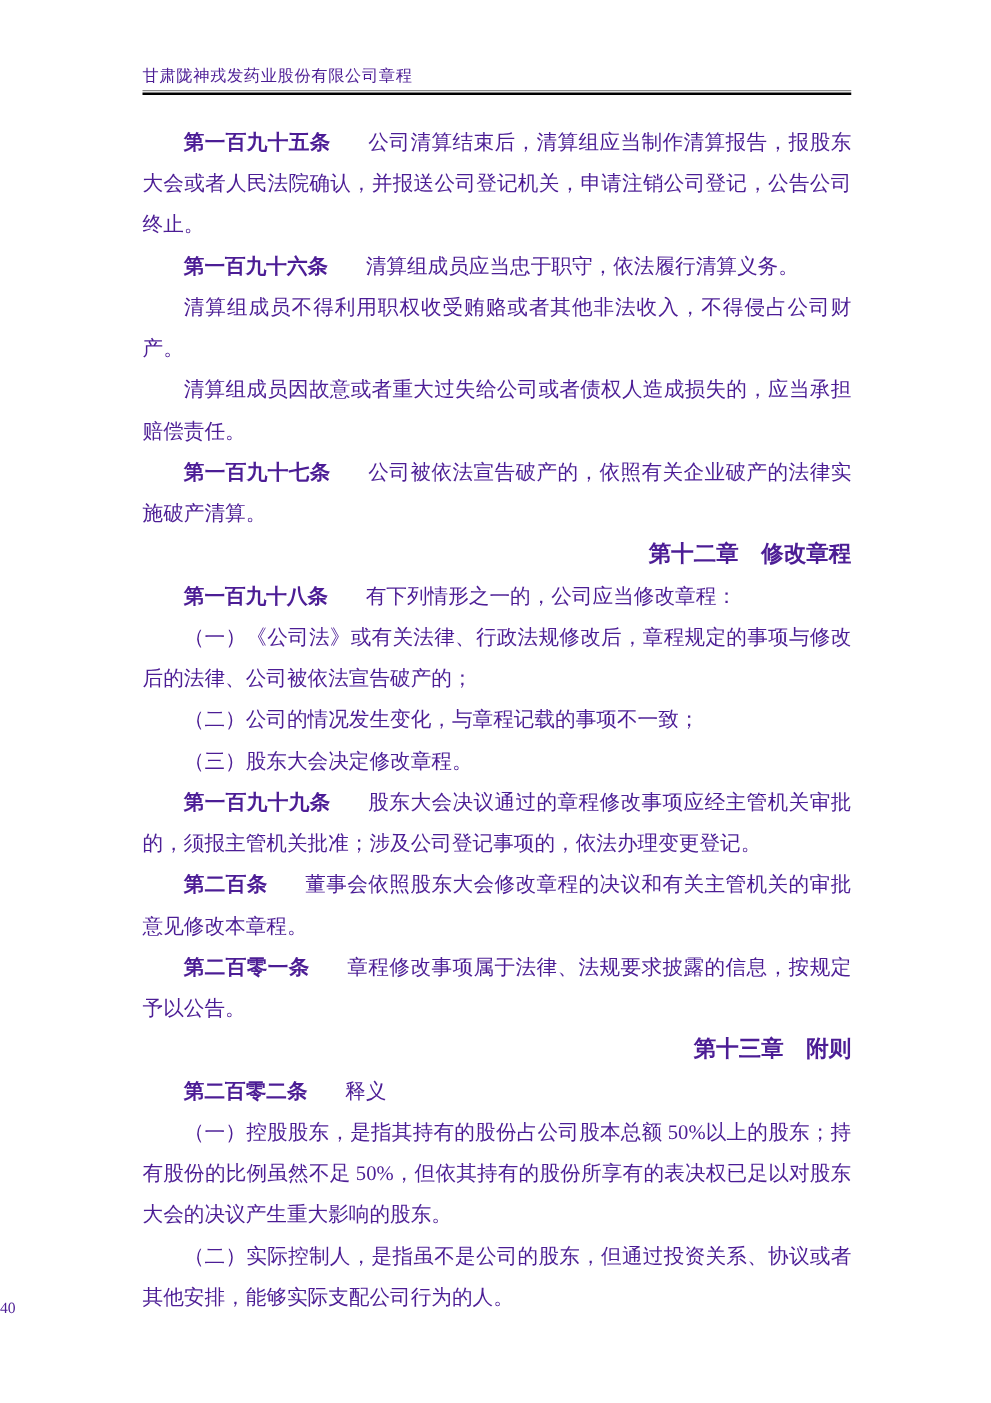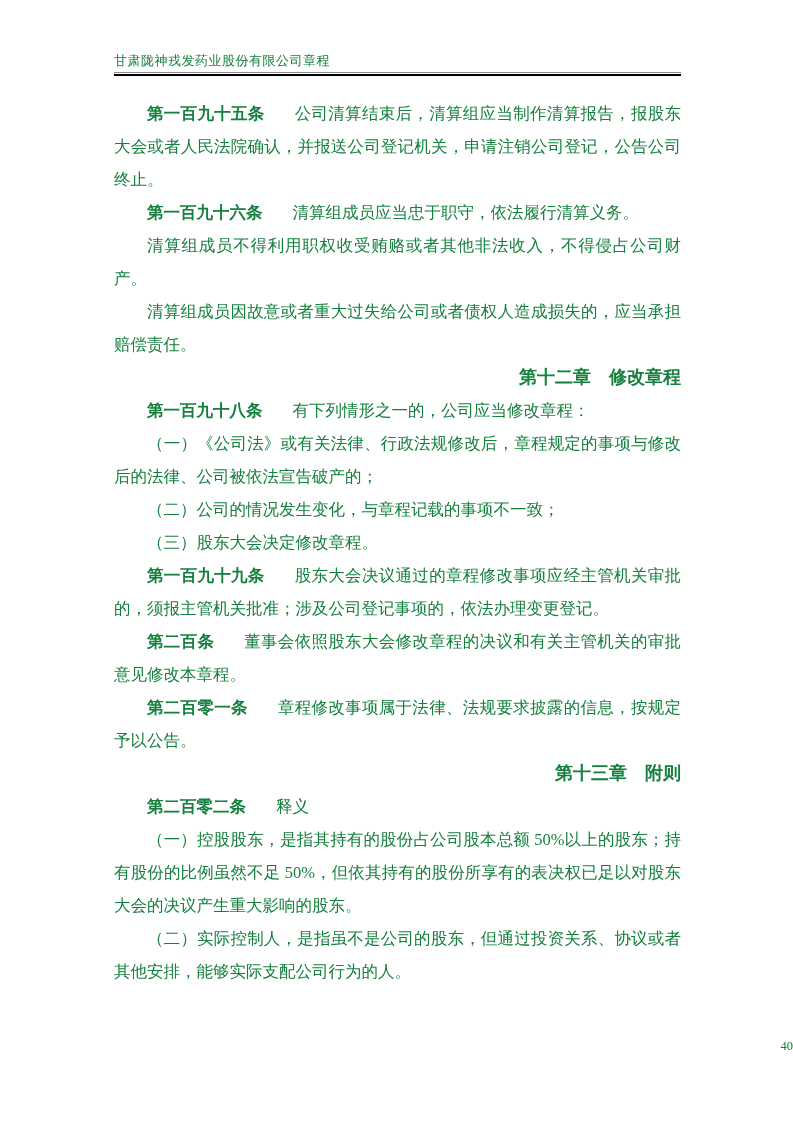--- a/index.html
+++ b/index.html
@@ -1,21 +1,21 @@
 <!DOCTYPE html>
 <html><head>
 <meta charset="utf-8">
 <style>
   html, body { margin: 0; padding: 0; background: #ffffff; }
   .page {
     position: relative;
     width: 793px;
     height: 1122px;
     background: #ffffff;
-    color: #15803d;
+    color: #4c1d95;
     font-family: "Liberation Serif", "DejaVu Serif", serif;
     overflow: hidden;
     text-decoration: underline;
   }
   .header {
     position: absolute;
     top: 52px;
     left: 114px;
     right: 112px;
   }
@@ -51,40 +51,41 @@
     line-height: 33px;
     font-weight: bold;
     text-align: right;
     text-indent: 0;
   }
   .footer {
     position: absolute;
     top: 1038px;
     left: 0;
     width: 100%;
-    text-align: right;
+    text-align: left;
     font-size: 12.5px;
     line-height: 16px;
   }
 </style>
 </head>
 <body>
 
 <div class="page">
   <div class="header">
     <div class="header-title">甘肃陇神戎发药业股份有限公司章程</div>
     <div class="rule thin"></div>
     <div class="rule thick"></div>
   </div>
 
   <div class="doc">
       <p class="para"><b class="lead">第一百九十五条</b><span>公司清算结束后，清算组应当制作清算报告，报股东大会或者人民法院确认，并报送公司登记机关，申请注销公司登记，公告公司终止。</span></p>
       <p class="para"><b class="lead">第一百九十六条</b><span>清算组成员应当忠于职守，依法履行清算义务。</span></p>
       <p class="para"><span>清算组成员不得利用职权收受贿赂或者其他非法收入，不得侵占公司财产。</span></p>
       <p class="para"><span>清算组成员因故意或者重大过失给公司或者债权人造成损失的，应当承担赔偿责任。</span></p>
+      <p class="para"><b class="lead">第一百九十七条</b><span>公司被依法宣告破产的，依照有关企业破产的法律实施破产清算。</span></p>
       <div class="chapter-heading">第十二章　修改章程</div>
       <p class="para"><b class="lead">第一百九十八条</b><span>有下列情形之一的，公司应当修改章程：</span></p>
       <p class="para"><span>（一）《公司法》或有关法律、行政法规修改后，章程规定的事项与修改后的法律、公司被依法宣告破产的；</span></p>
       <p class="para"><span>（二）公司的情况发生变化，与章程记载的事项不一致；</span></p>
       <p class="para"><span>（三）股东大会决定修改章程。</span></p>
       <p class="para"><b class="lead">第一百九十九条</b><span>股东大会决议通过的章程修改事项应经主管机关审批的，须报主管机关批准；涉及公司登记事项的，依法办理变更登记。</span></p>
       <p class="para"><b class="lead">第二百条</b><span>董事会依照股东大会修改章程的决议和有关主管机关的审批意见修改本章程。</span></p>
       <p class="para"><b class="lead">第二百零一条</b><span>章程修改事项属于法律、法规要求披露的信息，按规定予以公告。</span></p>
       <div class="chapter-heading">第十三章　附则</div>
       <p class="para"><b class="lead">第二百零二条</b><span>释义</span></p>

